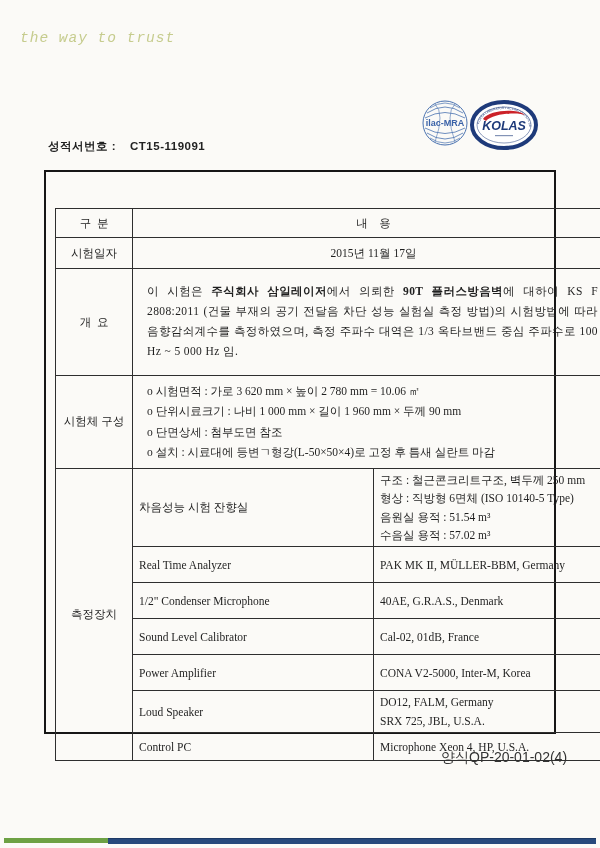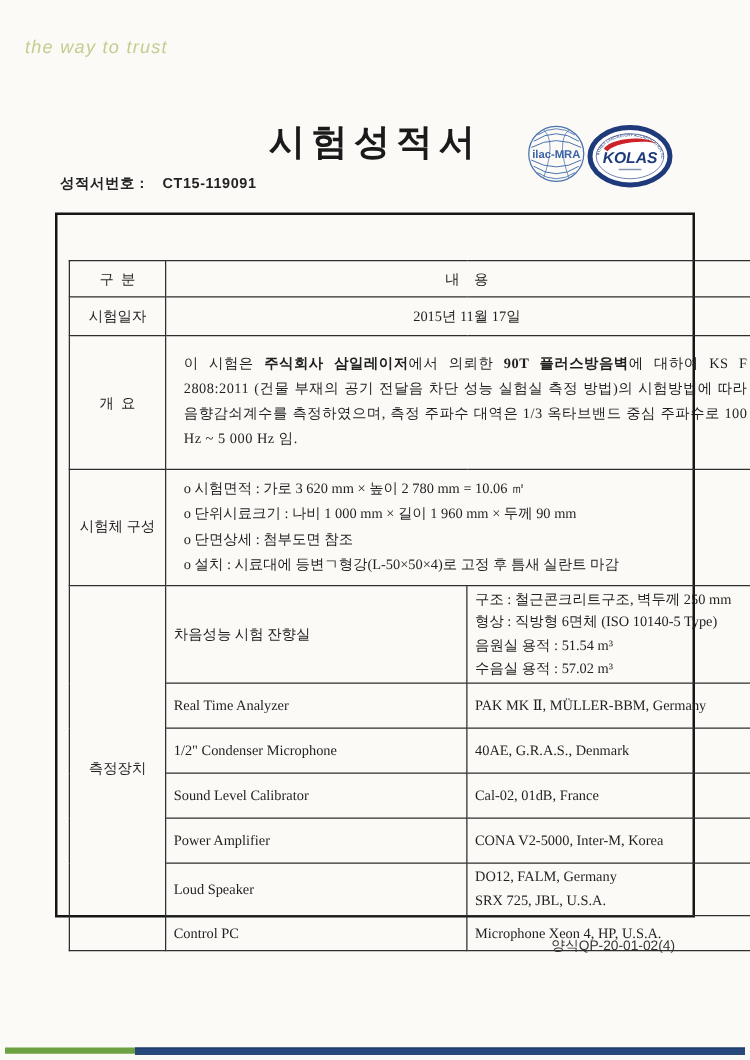--- a/index.html
+++ b/index.html
@@ -10,21 +10,21 @@
     color:#1f1f1f;
     position:relative;
     overflow:hidden;
   }
   .page{position:absolute;inset:0;}
 
   
   .kcl-tagline{
     position:absolute;left:20px;top:30px;
     font-style:italic;font-size:14.5px;color:#c6cc8e;
-    font-family:Liberation Sans, sans-serif;
+    font-family:Liberation Mono, monospace;
     letter-spacing:1px;
     text-align:center;
   }
   .kcl-brand{
     position:absolute;left:126px;top:18px;
     font-family:"Liberation Sans","DejaVu Sans",sans-serif;
     font-weight:bold;font-style:italic;
     font-size:38px;color:#bdd04e;letter-spacing:-2px;
   }
 
@@ -92,35 +92,34 @@
 
   
   .page-info{
     position:absolute;left:0;top:737px;width:600px;text-align:center;
     font-family:"Liberation Sans","DejaVu Sans",sans-serif;
     font-size:8.5px;color:#4a4a4a;letter-spacing:1px;
   }
   .form-no{
     position:absolute;left:441px;top:749px;
     font-family:"Liberation Sans","DejaVu Sans",sans-serif;
-    font-size:11px;color:#333;
+    font-size:14px;color:#333;
   }
 
   
   .bar-green{position:absolute;left:4px;top:838px;width:104px;height:5px;background:#6da144;}
   .bar-navy{position:absolute;left:108px;top:838px;width:488px;height:5px;background:#27497c;border-top:1px solid #1d3a66;}
 </style>
 </head>
 <body>
 
 <div class="page">
 
   <div class="kcl-tagline">the way to trust</div>
 
-  <div class="doc-title">시험성적서</div>
 
   <div class="report-no">
     <span>성적서번호 :</span><span class="val">CT15-119091</span>
   </div>
 
   <svg class="logo-ilac" width="48" height="58" viewBox="0 0 48 58">
     <circle cx="24" cy="28" r="22" fill="none" stroke="#4a72b0" stroke-width="1"></circle>
     <path d="M6 18 Q24 6 42 18" fill="none" stroke="#4a72b0" stroke-width="0.8"></path>
     <path d="M9 13 Q24 3 39 13" fill="none" stroke="#4a72b0" stroke-width="0.7"></path>
     <path d="M4 23 Q24 12 44 23" fill="none" stroke="#4a72b0" stroke-width="0.8"></path>

